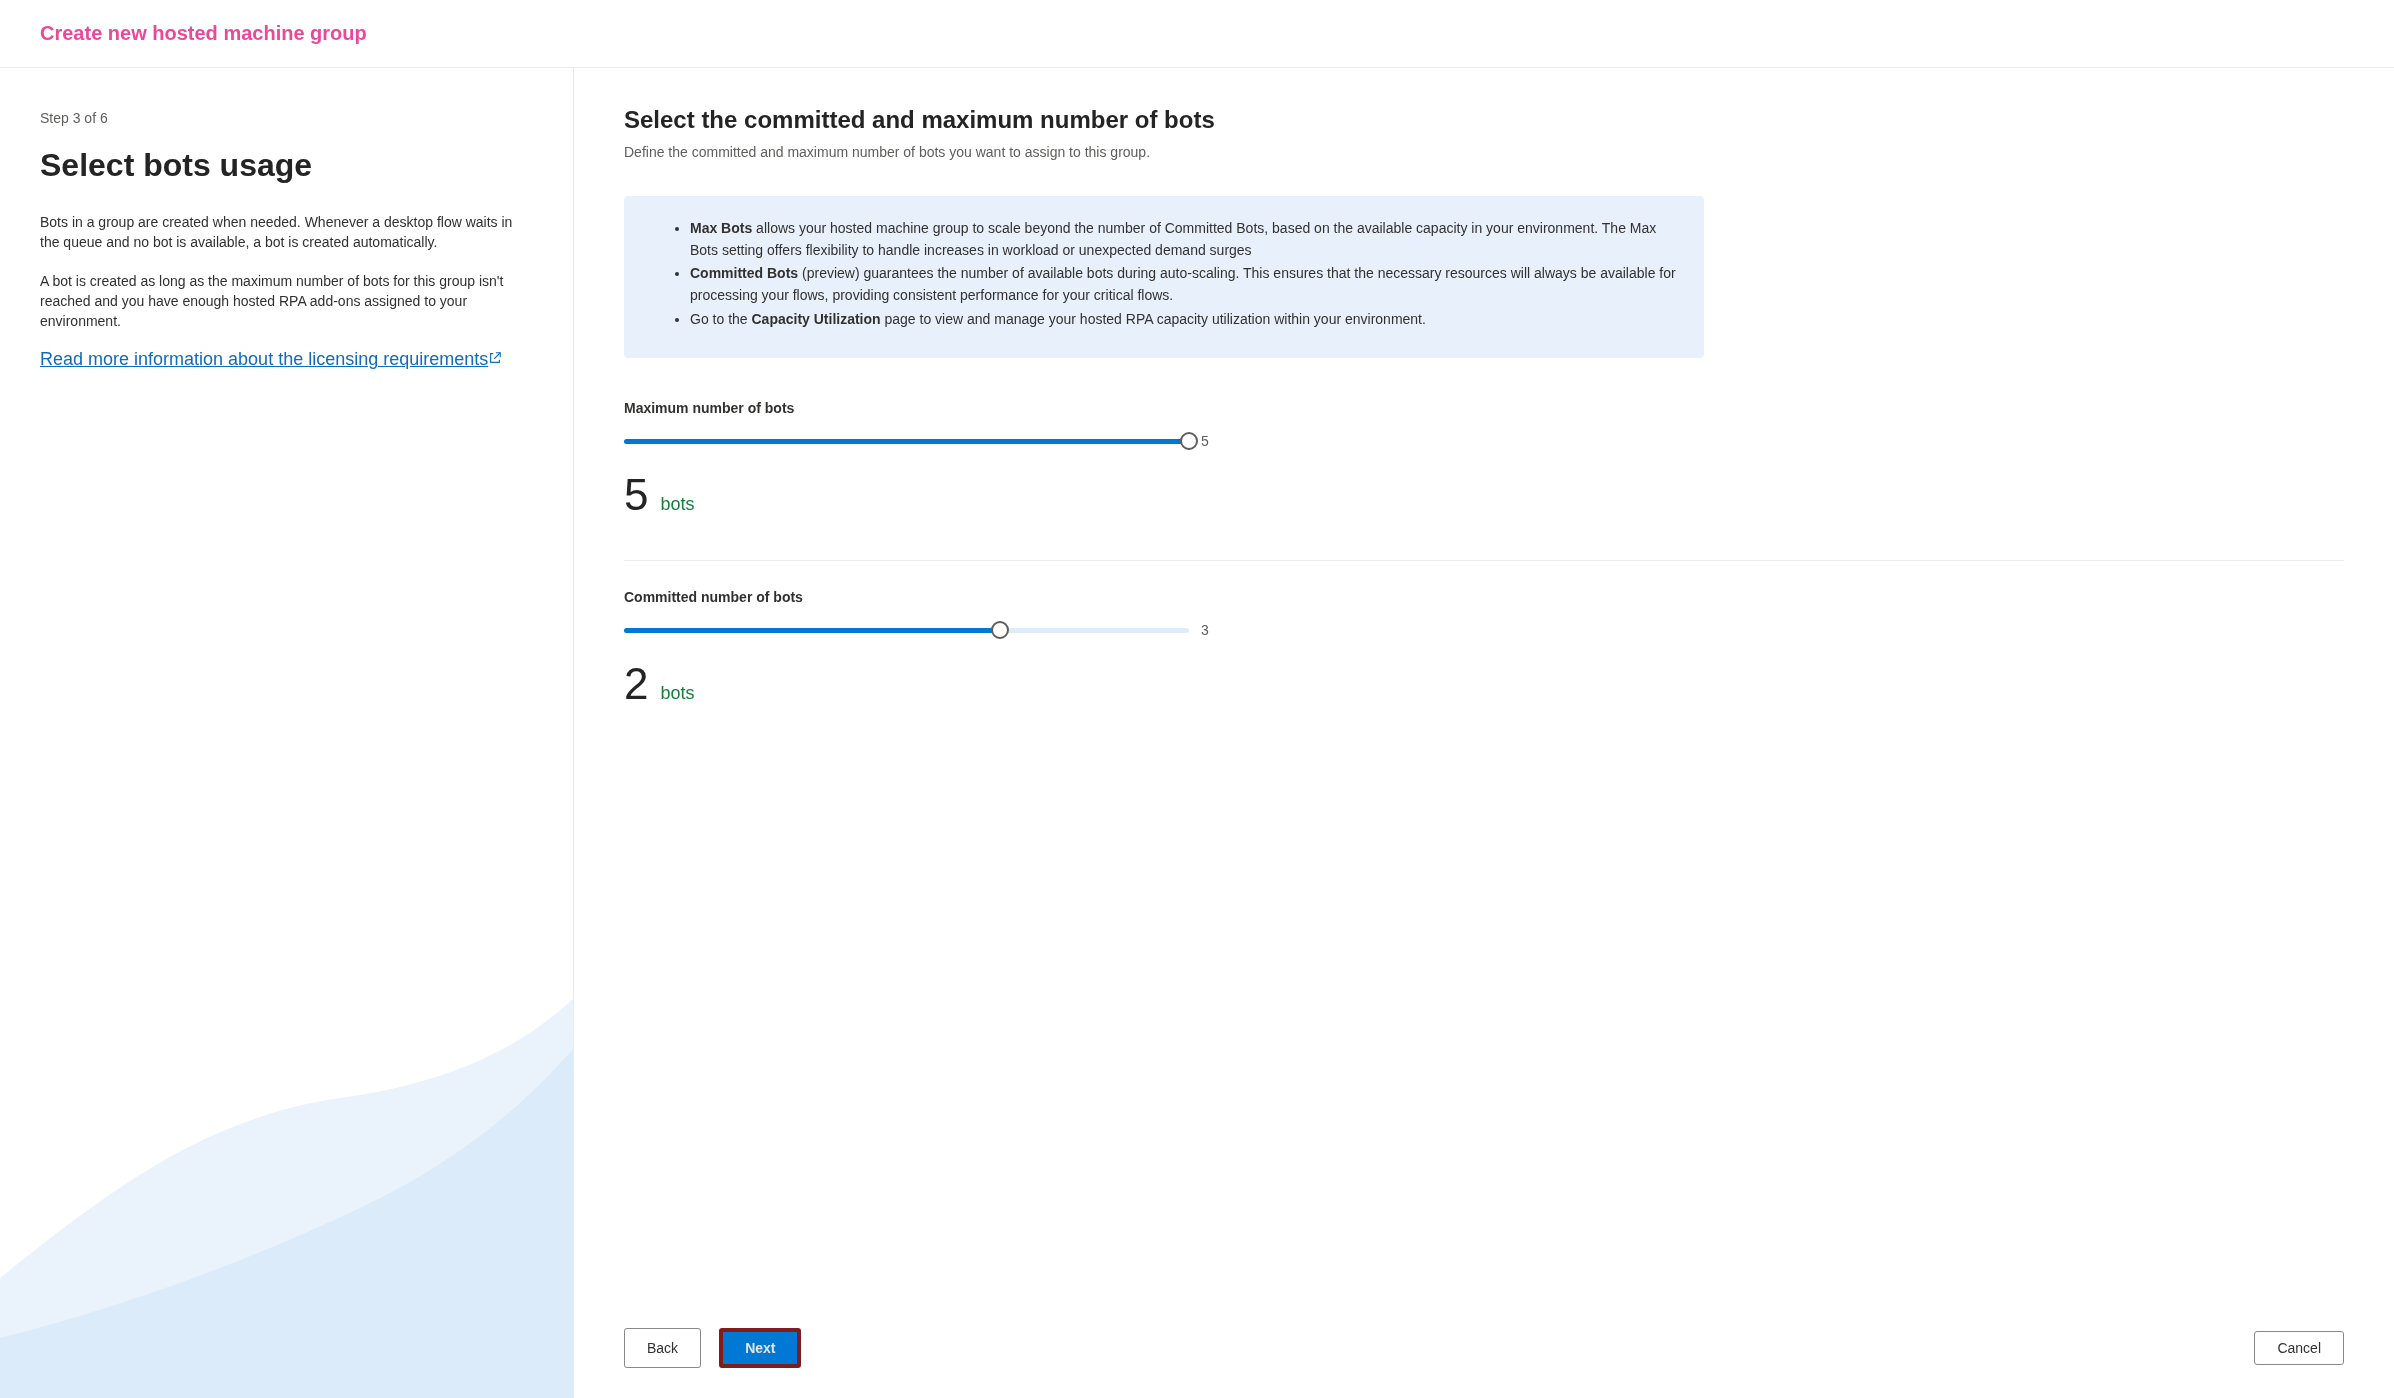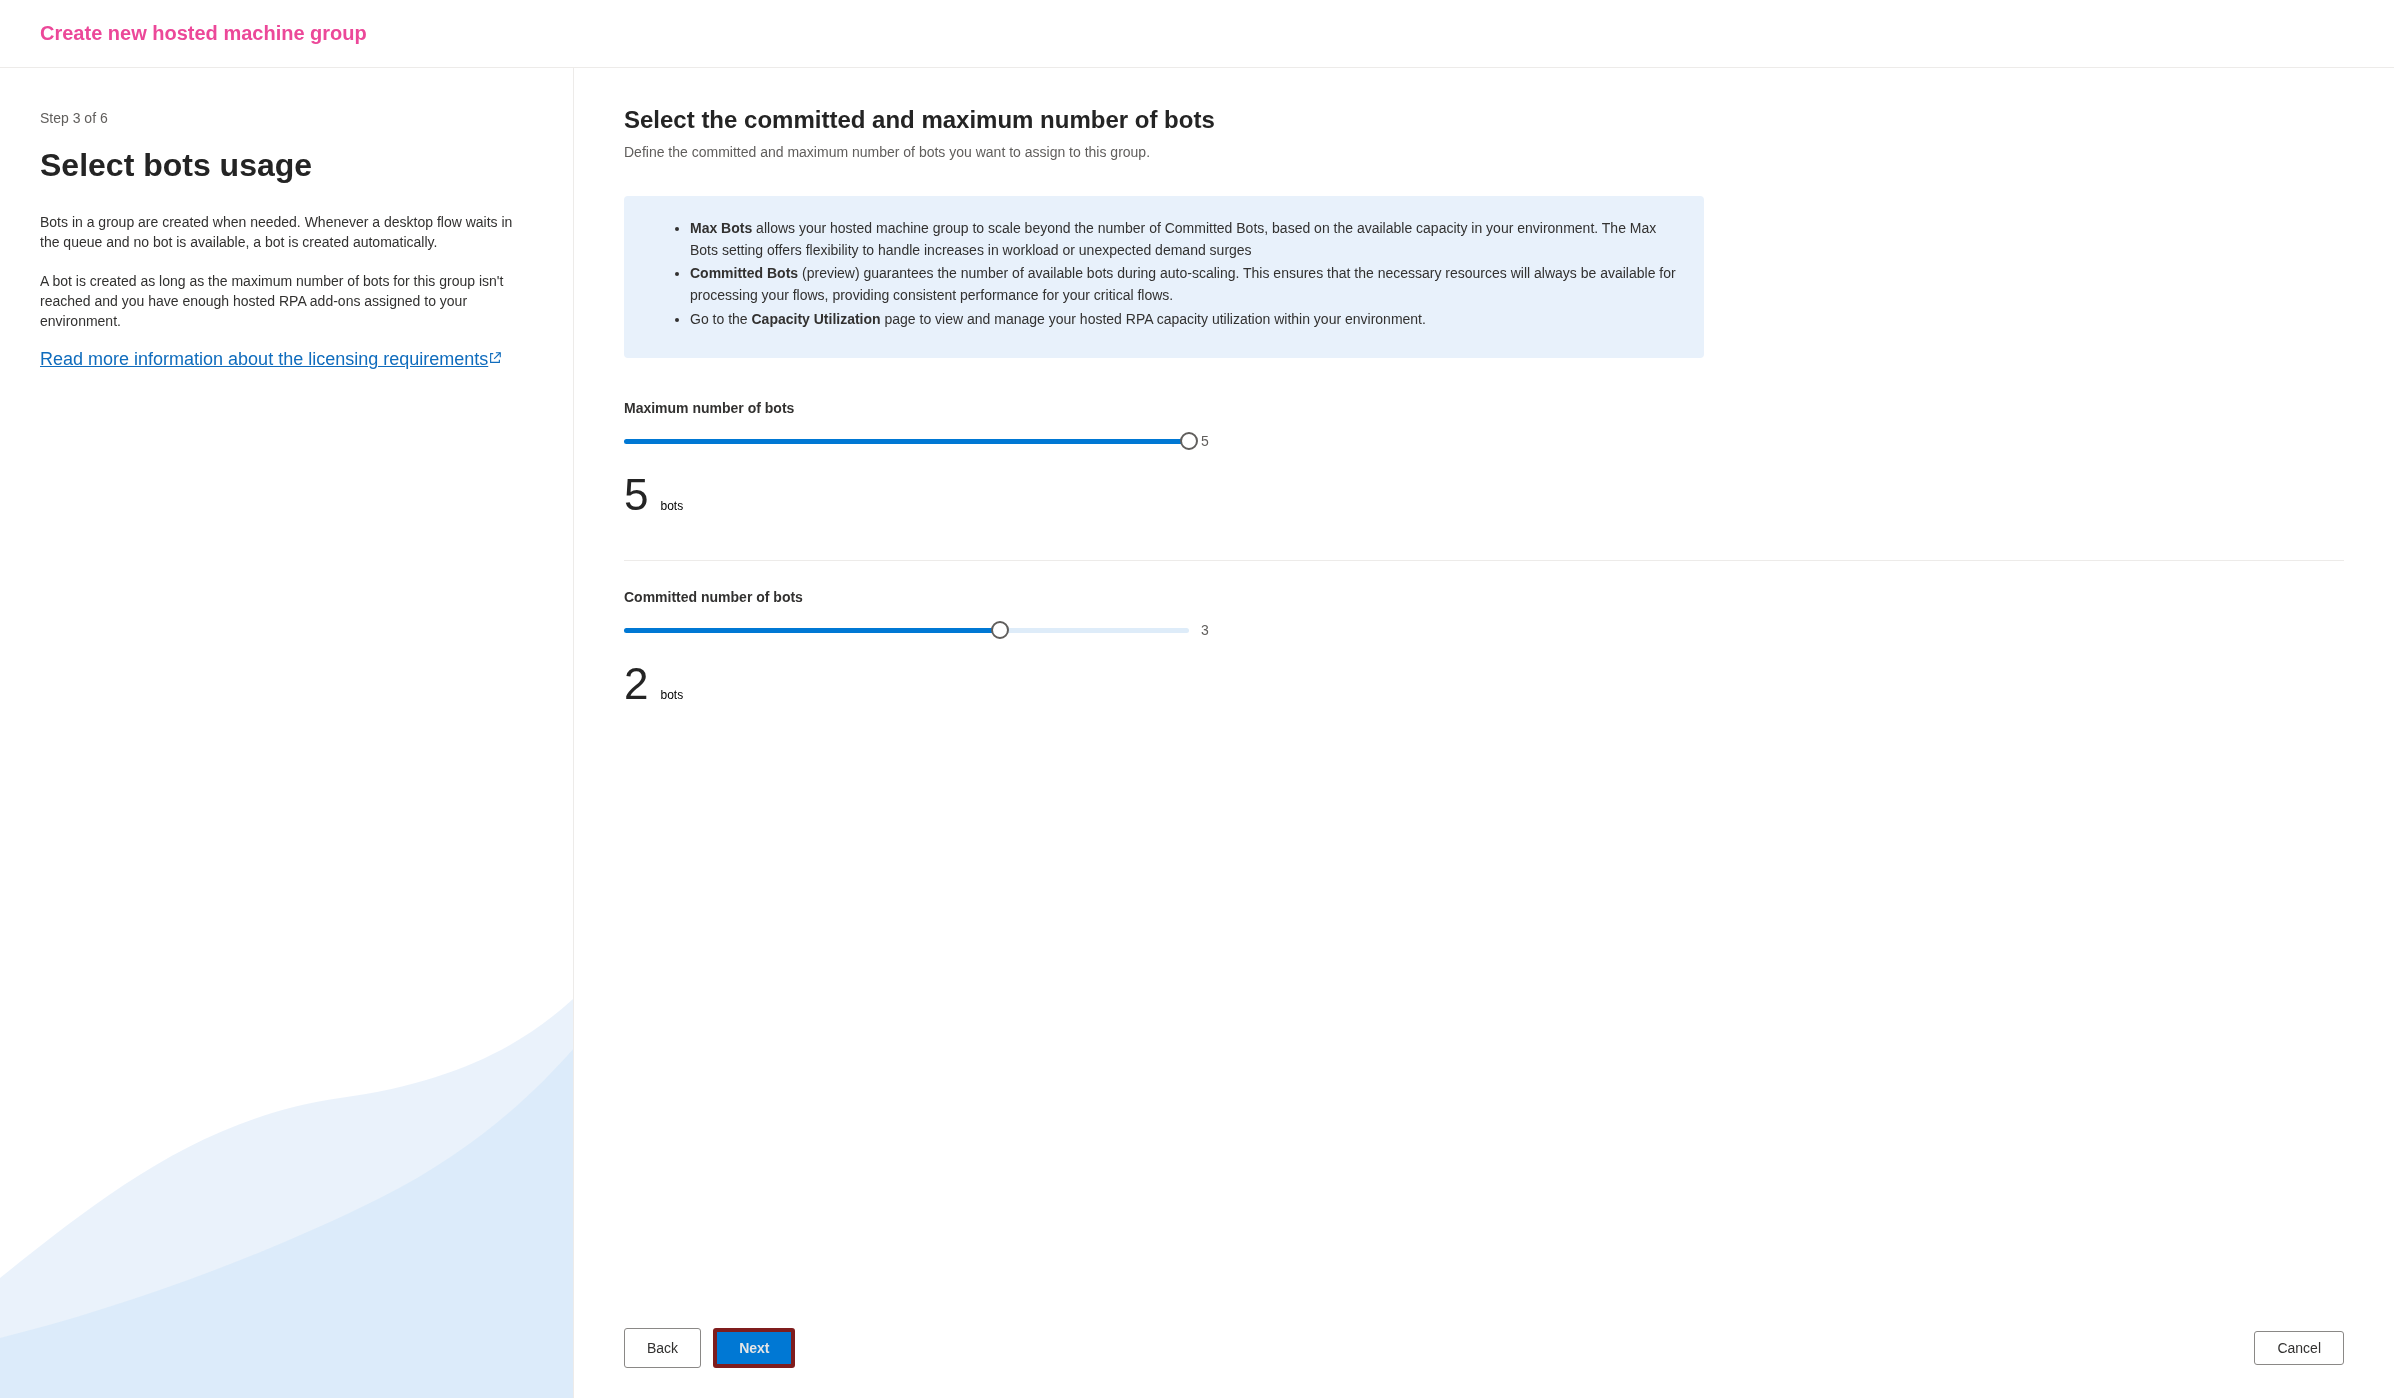--- a/index.html
+++ b/index.html
@@ -207,22 +207,22 @@
       gap: 12px;
     }
 
     .big-value-number {
       font-size: 44px;
       font-weight: 400;
       color: #242424;
     }
 
     .big-value-unit {
-      font-size: 12px;
-      color: #000000;
+      font-size: 18px;
+      color: #15803d;
     }
 
     .divider {
       border: none;
       border-top: 1px solid #edebe9;
       margin-bottom: 28px;
       width: 100%;
     }
 
     .footer {
@@ -231,21 +231,21 @@
       left: 0;
       right: 0;
       padding: 20px 50px 30px 50px;
       display: flex;
       justify-content: space-between;
       align-items: center;
     }
 
     .footer-left {
       display: flex;
-      gap: 12px;
+      gap: 18px;
     }
 
     .btn {
       padding: 8px 22px;
       font-size: 14px;
       border-radius: 3px;
       cursor: pointer;
       font-family: inherit;
     }
 

